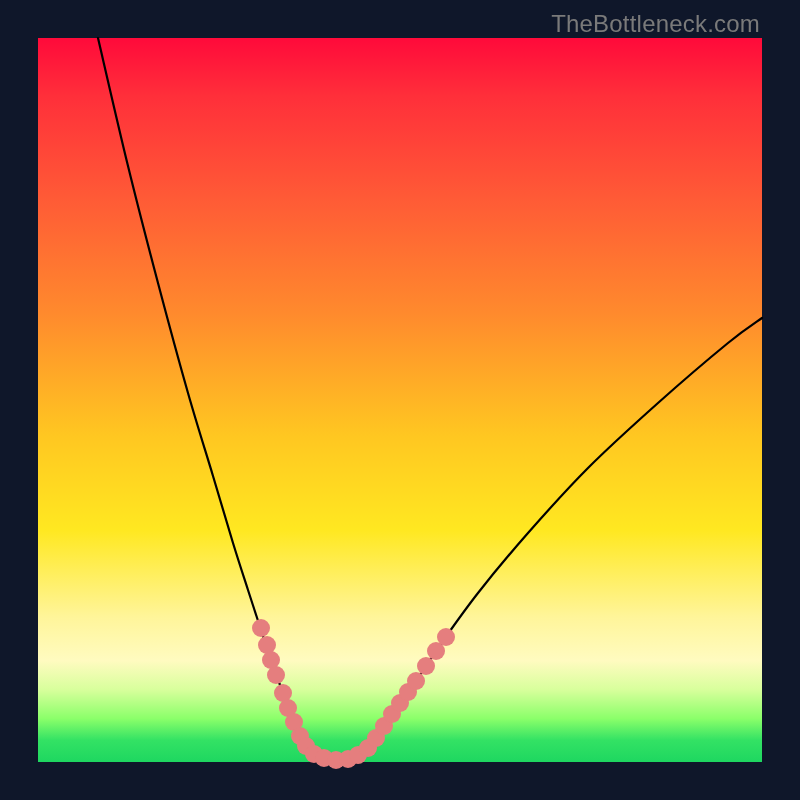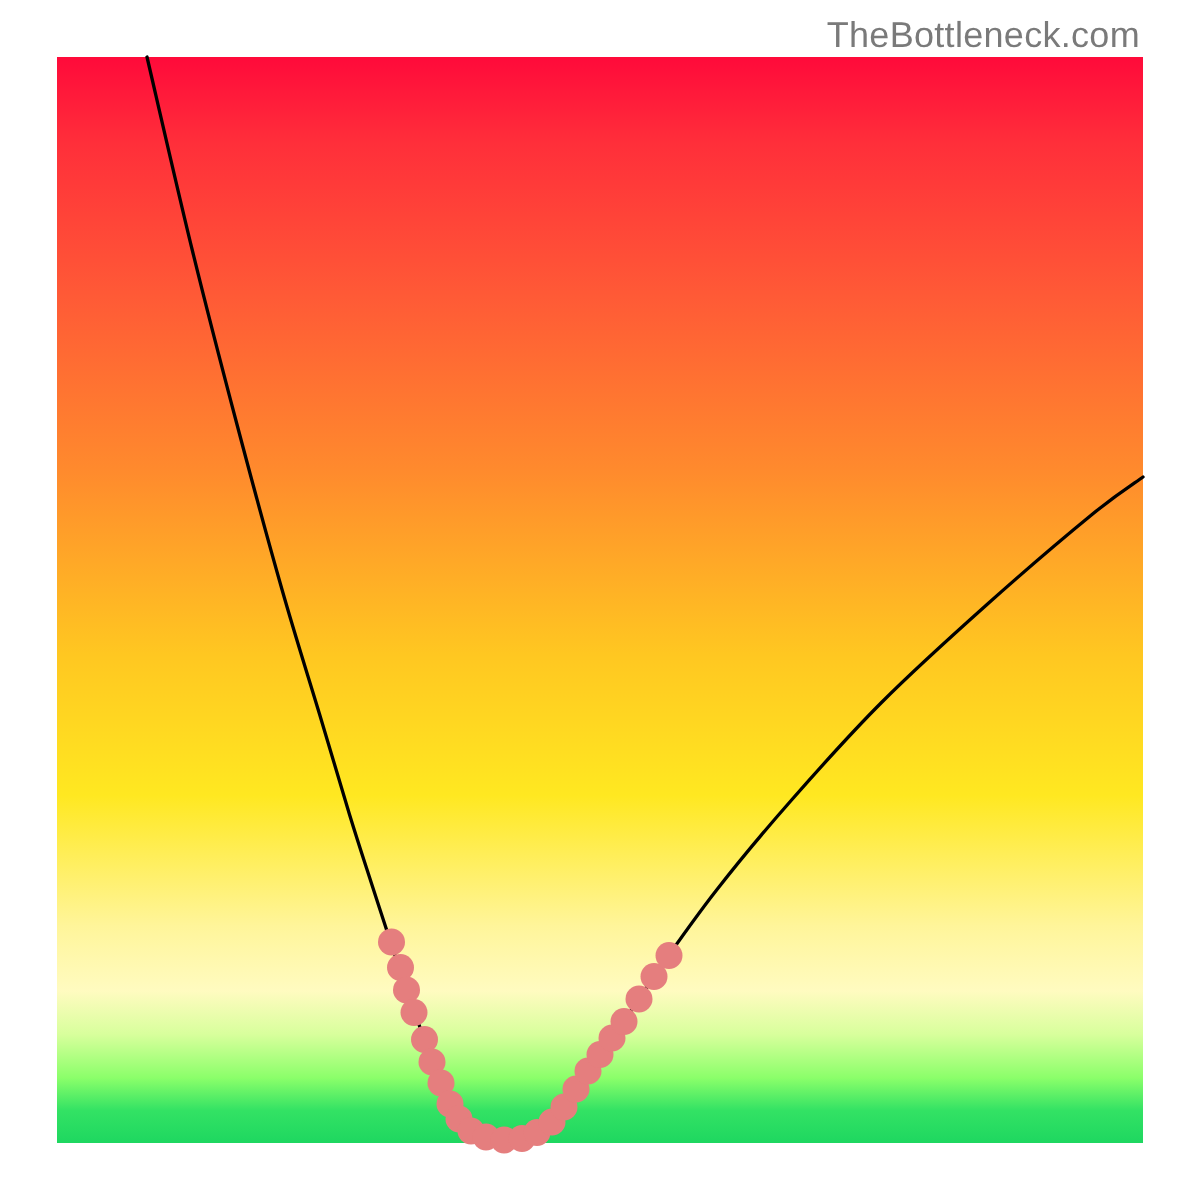--- a/index.html
+++ b/index.html
@@ -10,21 +10,21 @@
     background: #000;
     overflow: hidden;
     font-family: Arial, Helvetica, sans-serif;
   }
   .frame {
     position: absolute;
     left: 0;
     top: 0;
     width: 800px;
     height: 800px;
-    background: #ffffff;
+    background: #0f172a;
   }
   .plot {
     position: absolute;
     left: 38px;
     top: 38px;
     width: 724px;
     height: 724px;
     
     background: linear-gradient(
       to bottom,

